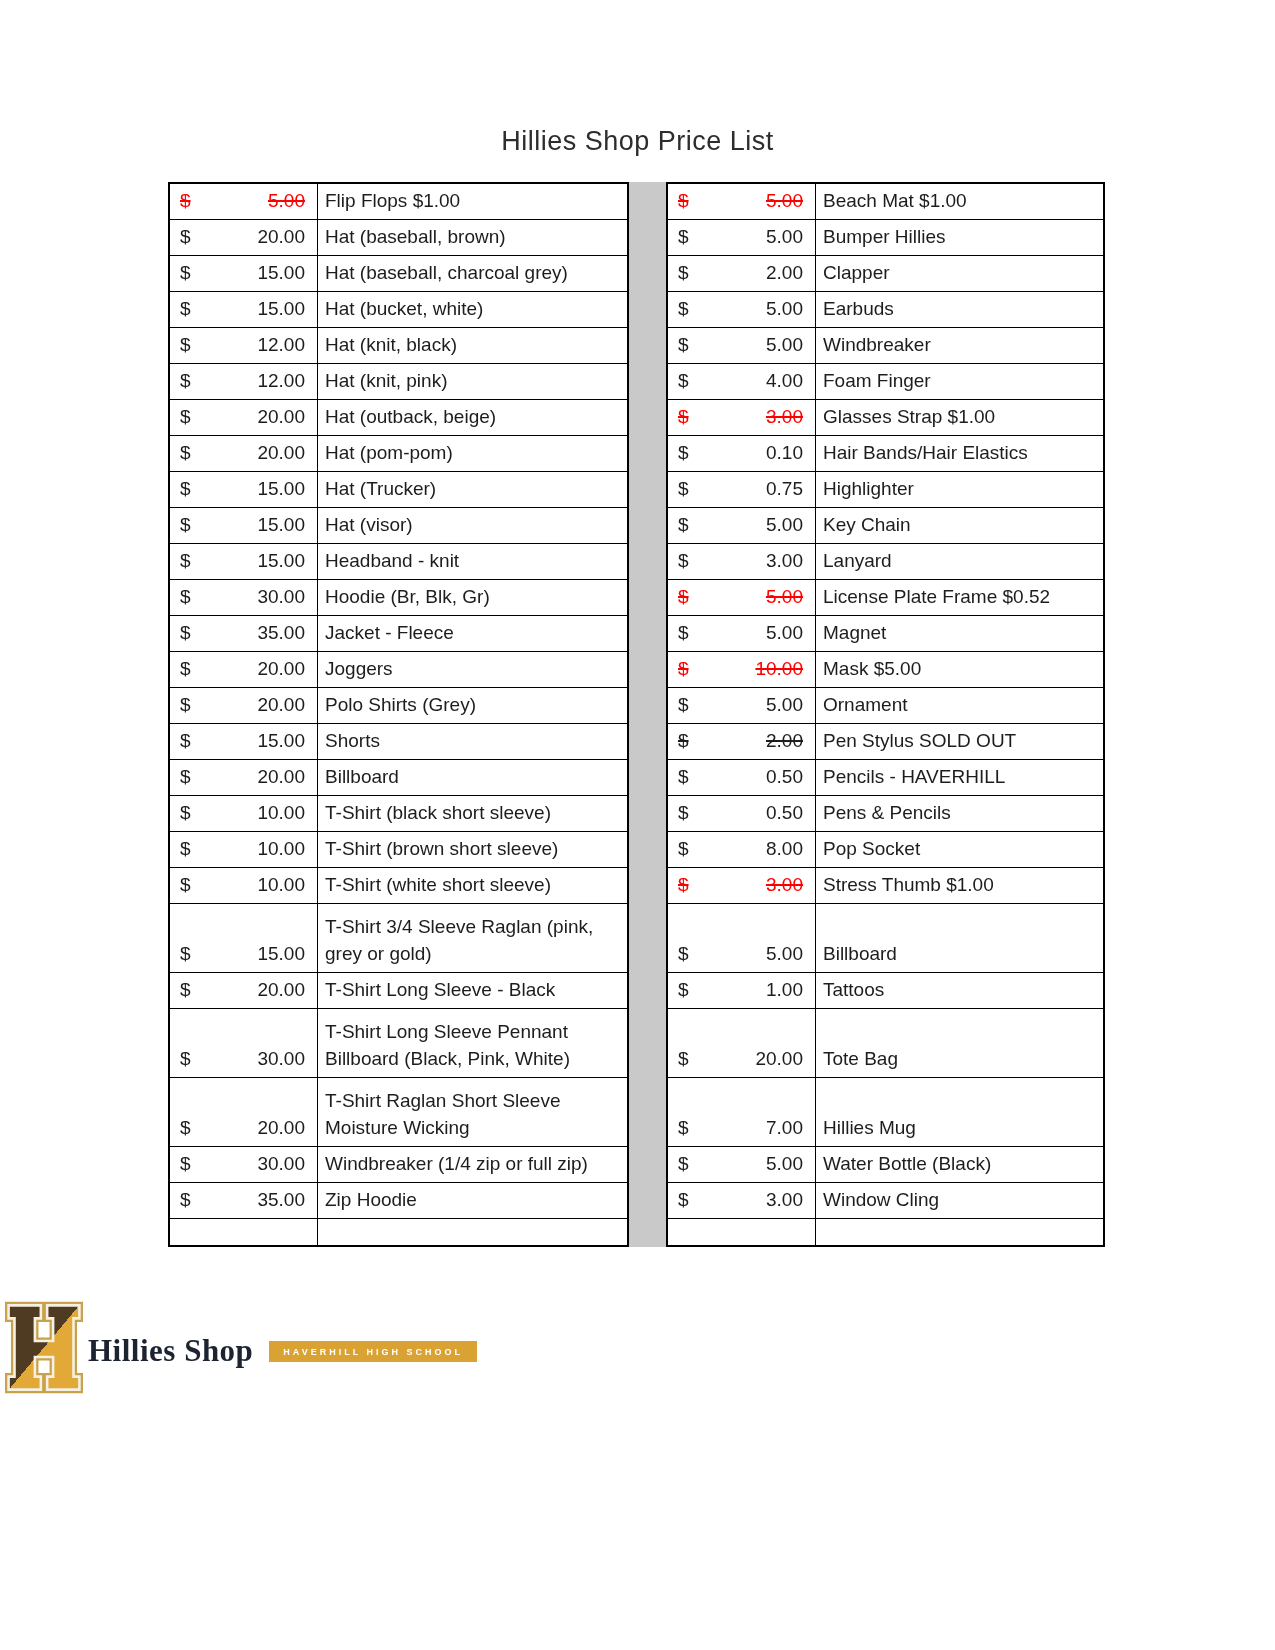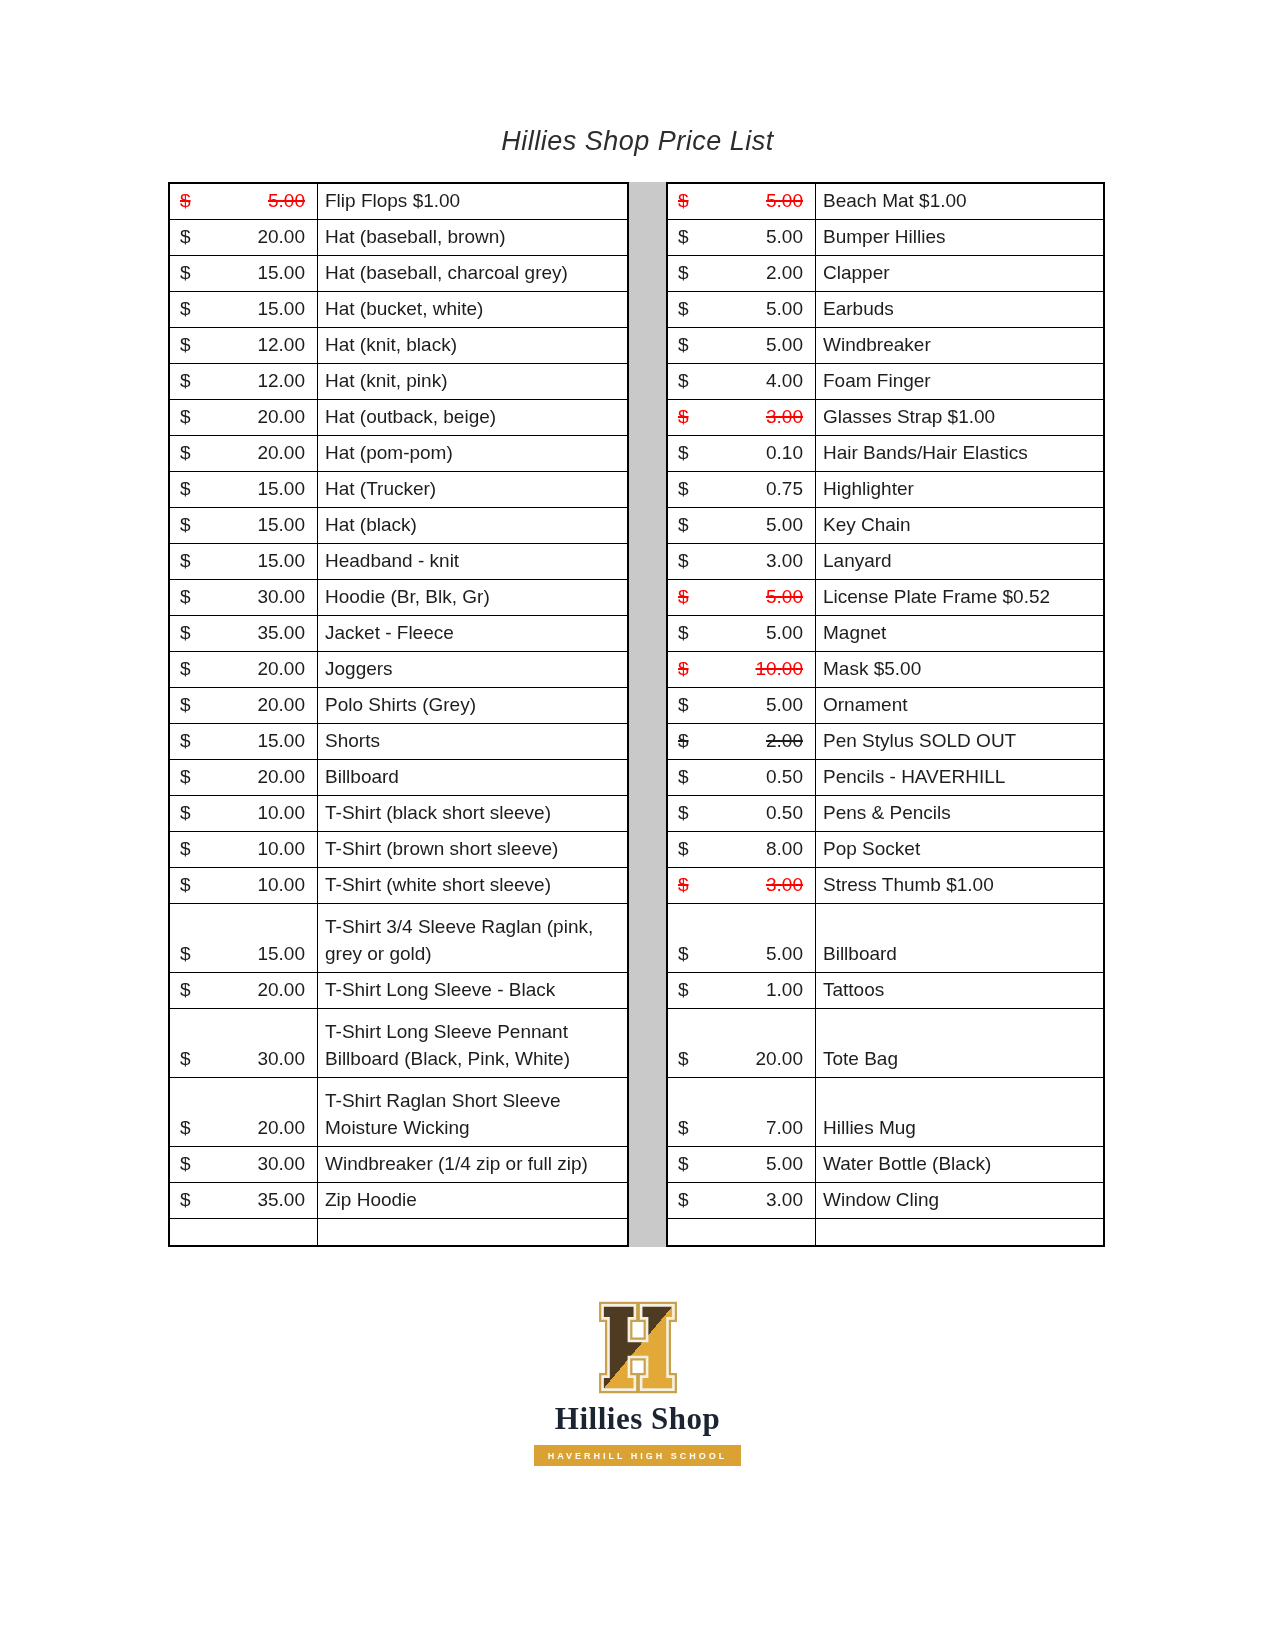--- a/index.html
+++ b/index.html
@@ -17,21 +17,20 @@
   html,body{margin:0;padding:0;}
   body{
     width:1275px;height:1650px;background:#ffffff;position:relative;
     font-family:"Liberation Sans", sans-serif;color:var(--ink);
     overflow:hidden;
   }
   .title{
     position:absolute;top:108px;left:0;width:1275px;
     text-align:center;font-size:27px;font-weight:400;color:#2d2d2d;
     letter-spacing:0.5px;
-    font-style:italic;
   }
   .tables{
     position:absolute;left:168px;top:182px;display:flex;align-items:stretch;
   }
   table{
     border-collapse:collapse;table-layout:fixed;
     border:2px solid var(--border);
     background:#ffffff;
   }
   table.t-left{width:461px;}
@@ -58,37 +57,38 @@
     color:var(--strike-red);
     text-decoration:line-through;
     text-decoration-thickness:1.5px;
   }
   .strike-black .cur,.strike-black .amt{
     text-decoration:line-through;
     text-decoration-thickness:1.5px;
   }
   .logo{
     position:absolute;top:1300px;left:0;width:1275px;
-    display:flex;flex-direction:column;align-items:center;
+    display:flex;align-items:center;
   }
   .logo svg{display:block;}
   .stop-brown{stop-color:var(--logo-brown);}
   .stop-gold{stop-color:var(--logo-gold);}
   .h-outer{fill:none;stroke:var(--outline-tan);stroke-width:13;stroke-linejoin:miter;}
   .h-cream{fill:none;stroke:var(--outline-cream);stroke-width:7;stroke-linejoin:miter;}
   .logo-text{
     margin-top:6px;
     font-family:"Liberation Serif", serif;font-weight:bold;
     font-size:31px;color:var(--logo-navy);letter-spacing:0.5px;
   }
   .logo-banner{
     margin-top:8px;
     background:var(--banner-gold);color:#ffffff;
     font-size:9px;font-weight:bold;letter-spacing:3px;
     padding:6px 14px 5px 14px;
+    margin-left:16px;
   }
 </style>
 </head>
 <body>
 
 <div class="page">
 
   <h1 class="title">Hillies Shop Price List</h1>
 
   <div class="tables">
@@ -175,21 +175,21 @@
             </td>
             <td class="item">Hat (Trucker)</td>
           </tr>
           <tr>
             <td class="price">
               <div class="price-in">
                 <span class="cur">$</span>
                 <span class="amt">15.00</span>
               </div>
             </td>
-            <td class="item">Hat (black)</td>
+            <td class="item">Hat (visor)</td>
           </tr>
           <tr>
             <td class="price">
               <div class="price-in">
                 <span class="cur">$</span>
                 <span class="amt">15.00</span>
               </div>
             </td>
             <td class="item">Headband - knit</td>
           </tr>

